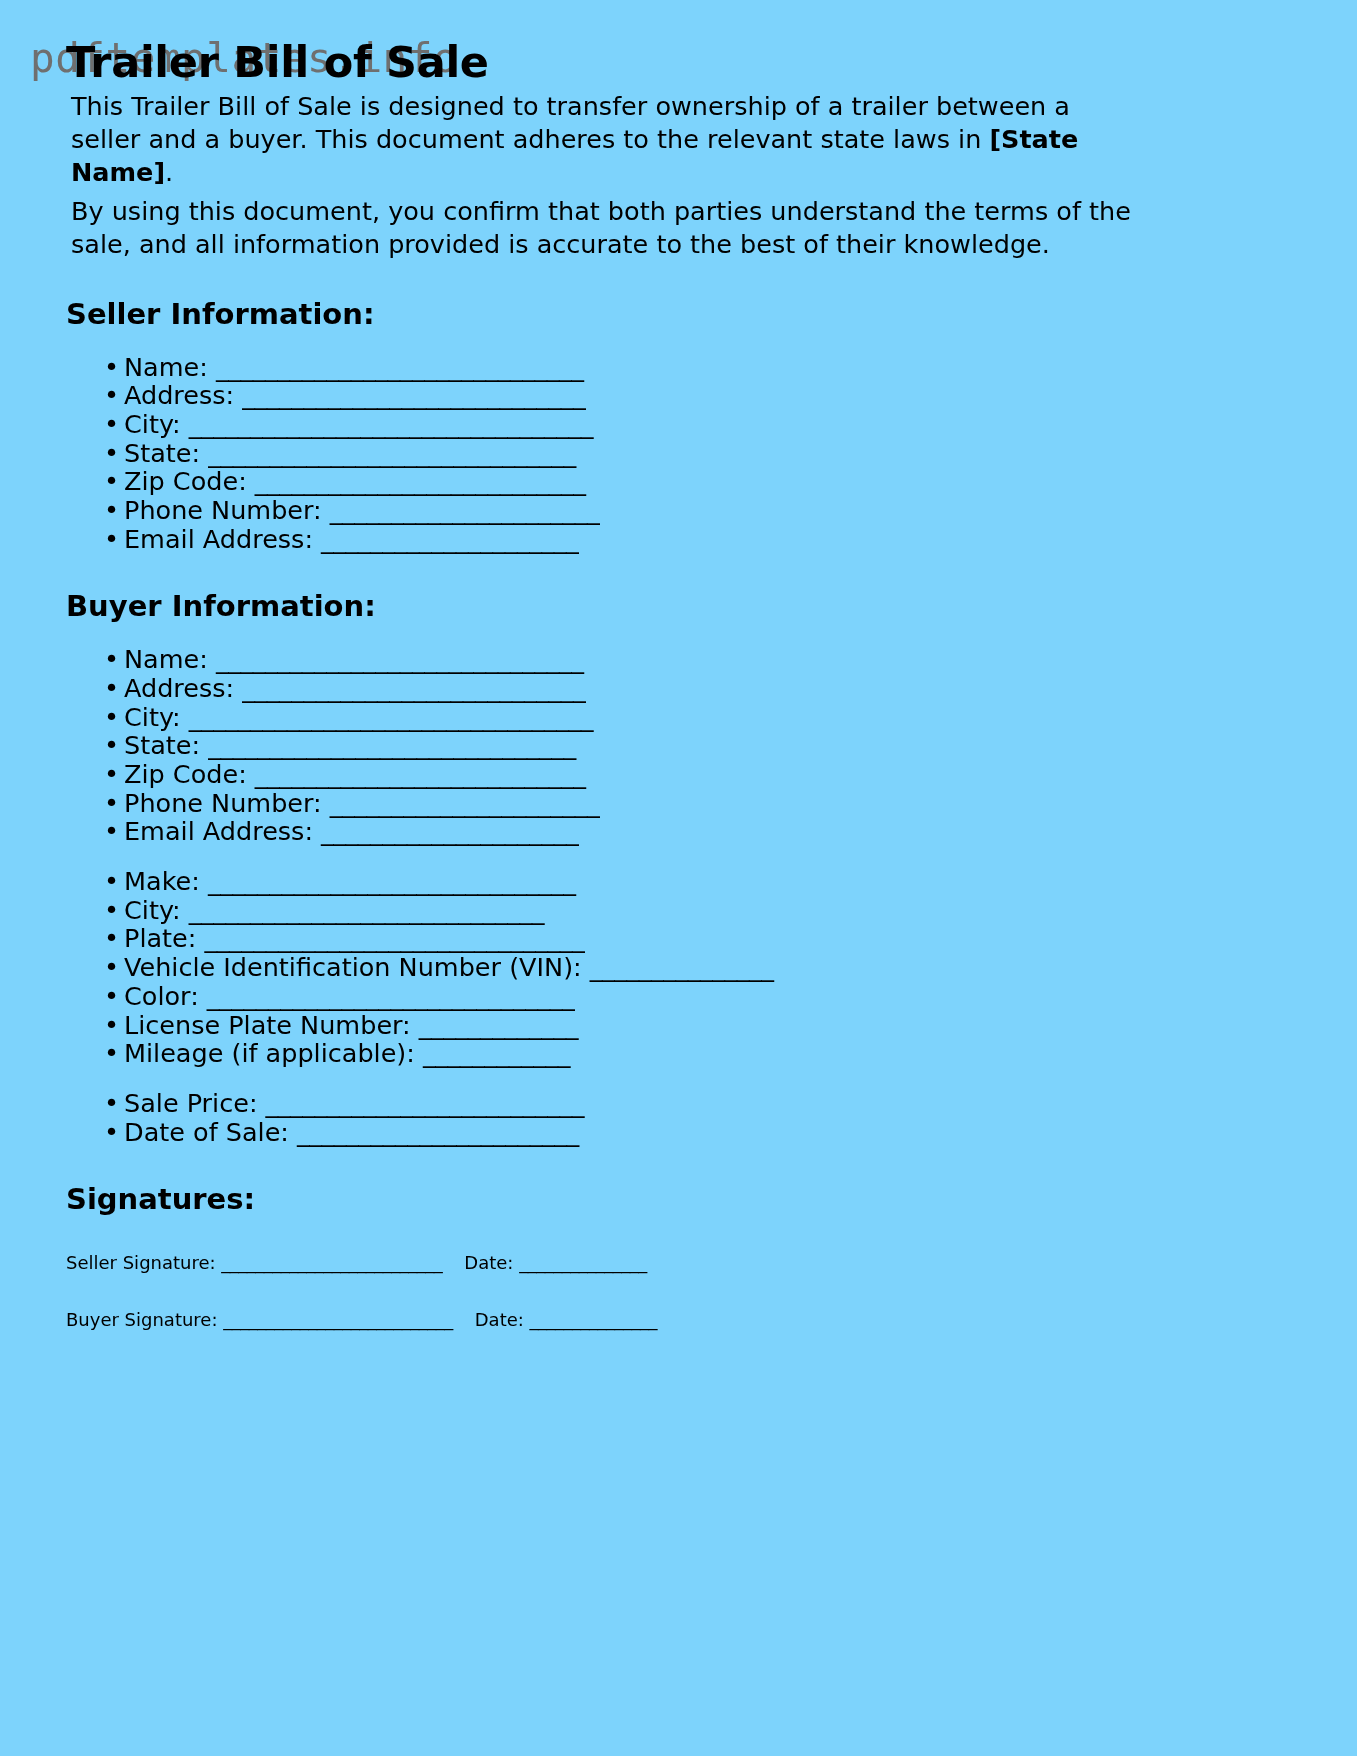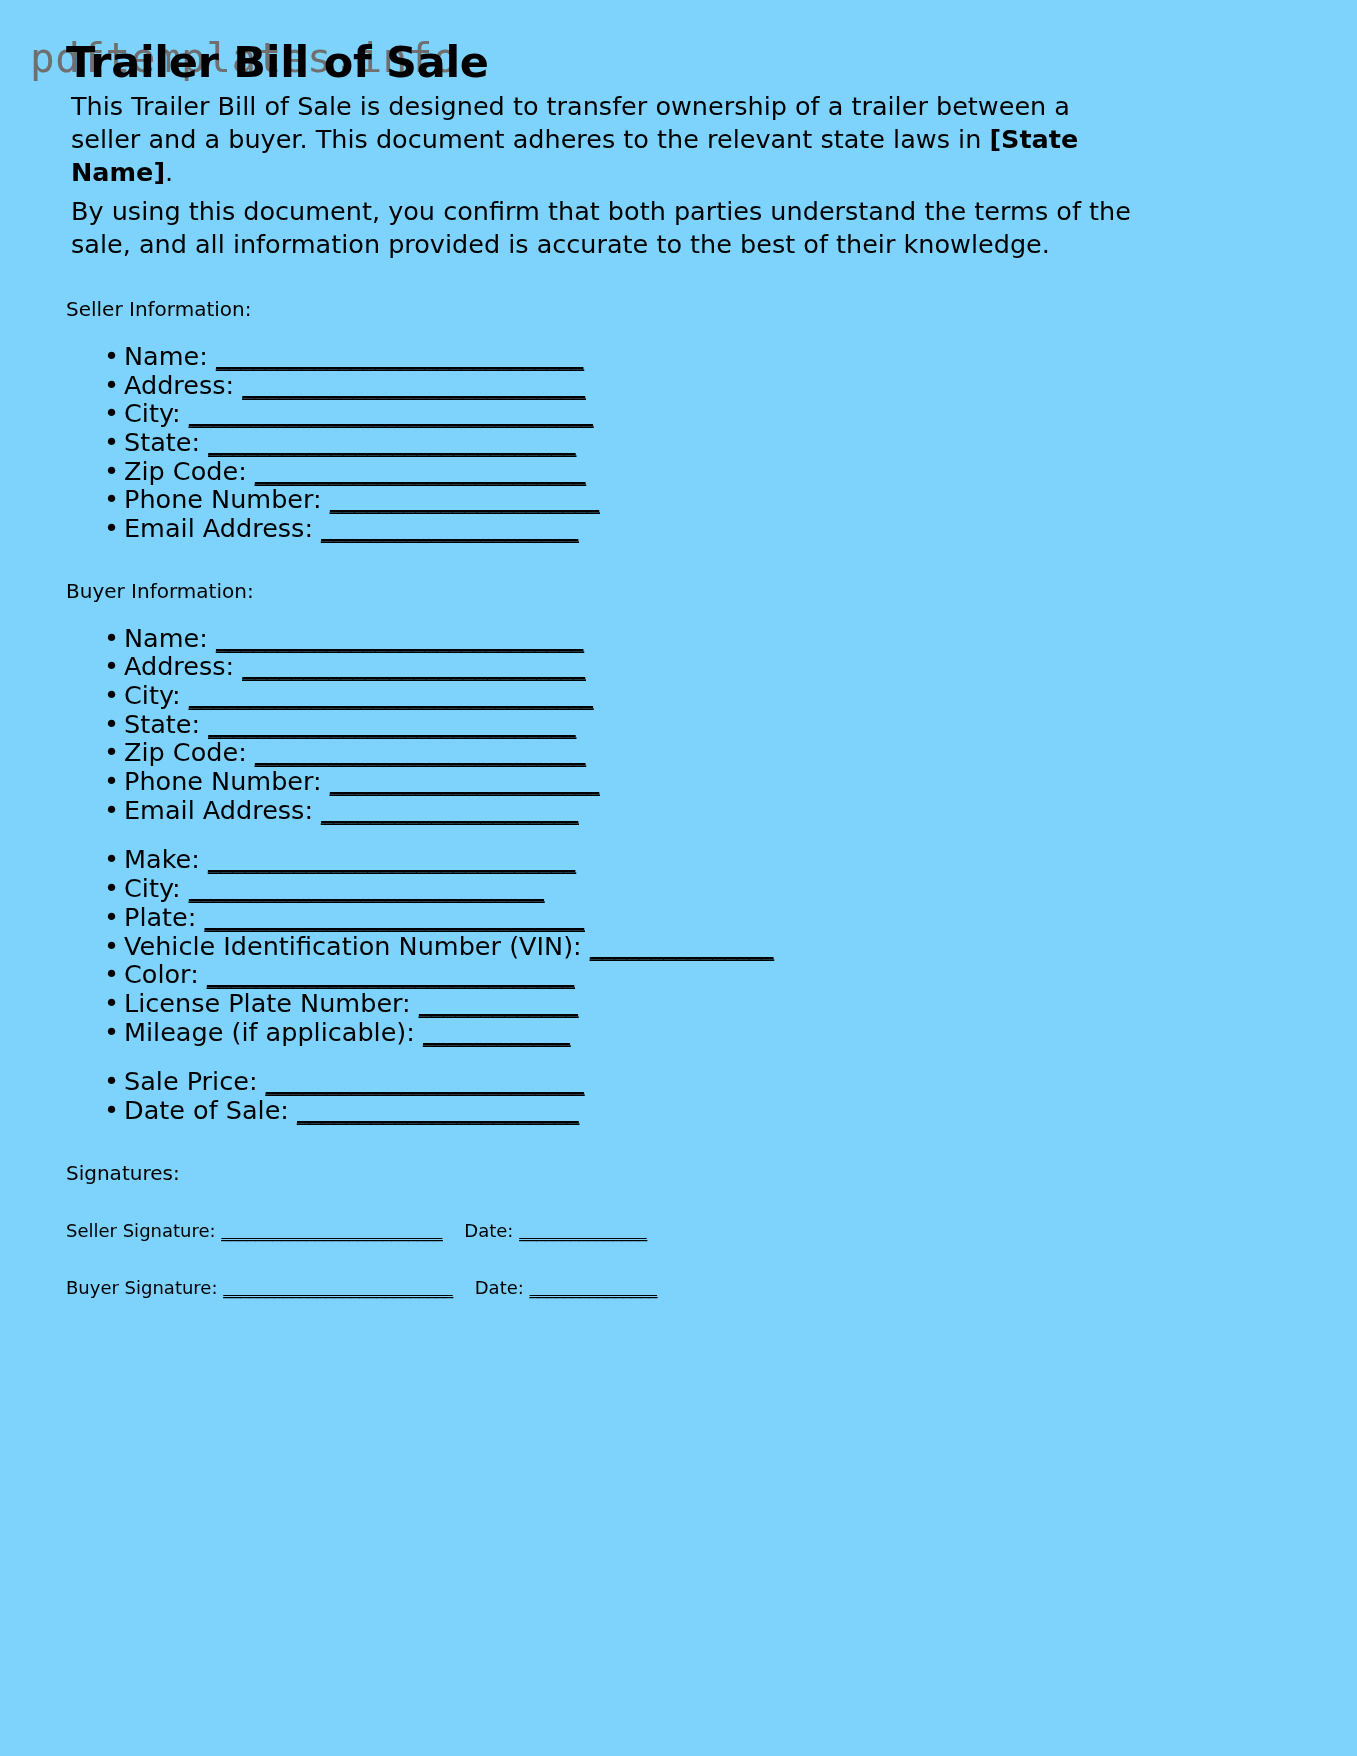--- a/index.html
+++ b/index.html
@@ -57,22 +57,22 @@
     margin: 5px;
     font-weight: 400;
   }
   .para-1 { margin-top: 48px; }
   .para-2 { margin-top: 29px; }
   .para-sign { margin-top: 27px; }
   .bold { font-weight: 700; }
 
   
   h2.section-heading {
-    font-size: 20px;
-    font-weight: 400;
+    font-size: 29px;
+    font-weight: 700;
     margin: 0;
     padding: 0;
     line-height: 1.2;
     margin-top: 36px;
   }
 
   
   ul.field-list {
     list-style: none;
     margin: 0;
@@ -89,21 +89,20 @@
   }
   ul.field-list li .bullet-dot {
     position: absolute;
     left: 38px;
     top: 0;
     font-size: 25.5px;
     line-height: 1.125;
   }
   .fill {
     letter-spacing: -0.5px;
-    text-decoration: underline;
   }
 
   
   .sig-line {
     font-size: 18px;
     line-height: 1.3;
     margin-top: 34px;
     white-space: nowrap;
     font-weight: 400;
   }

